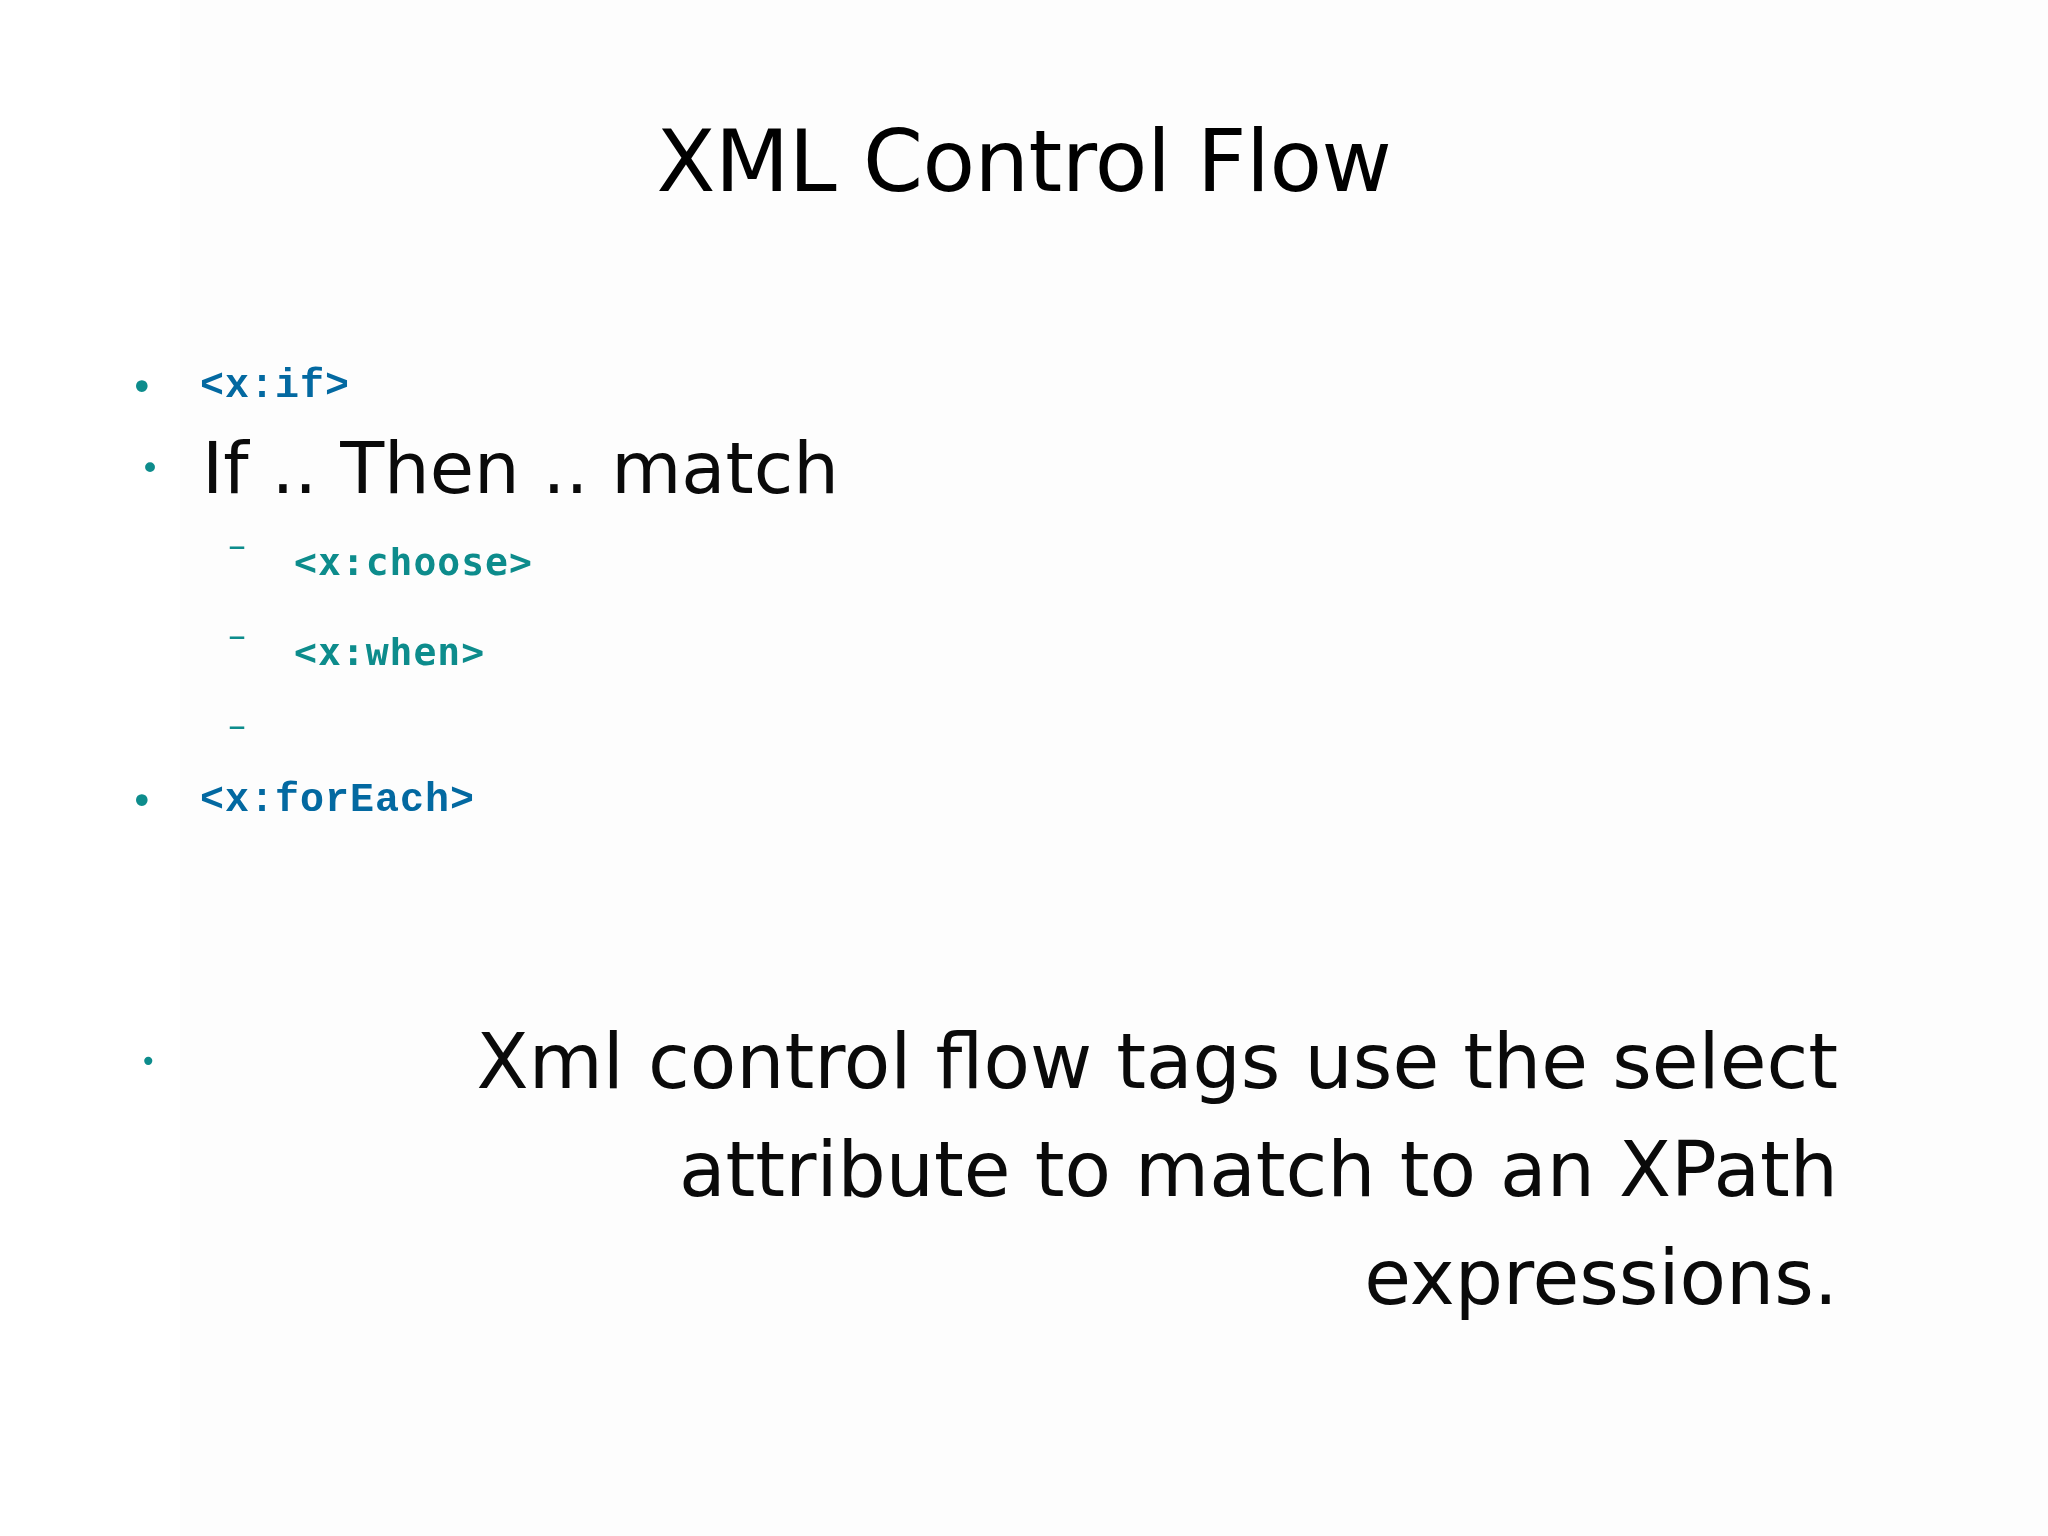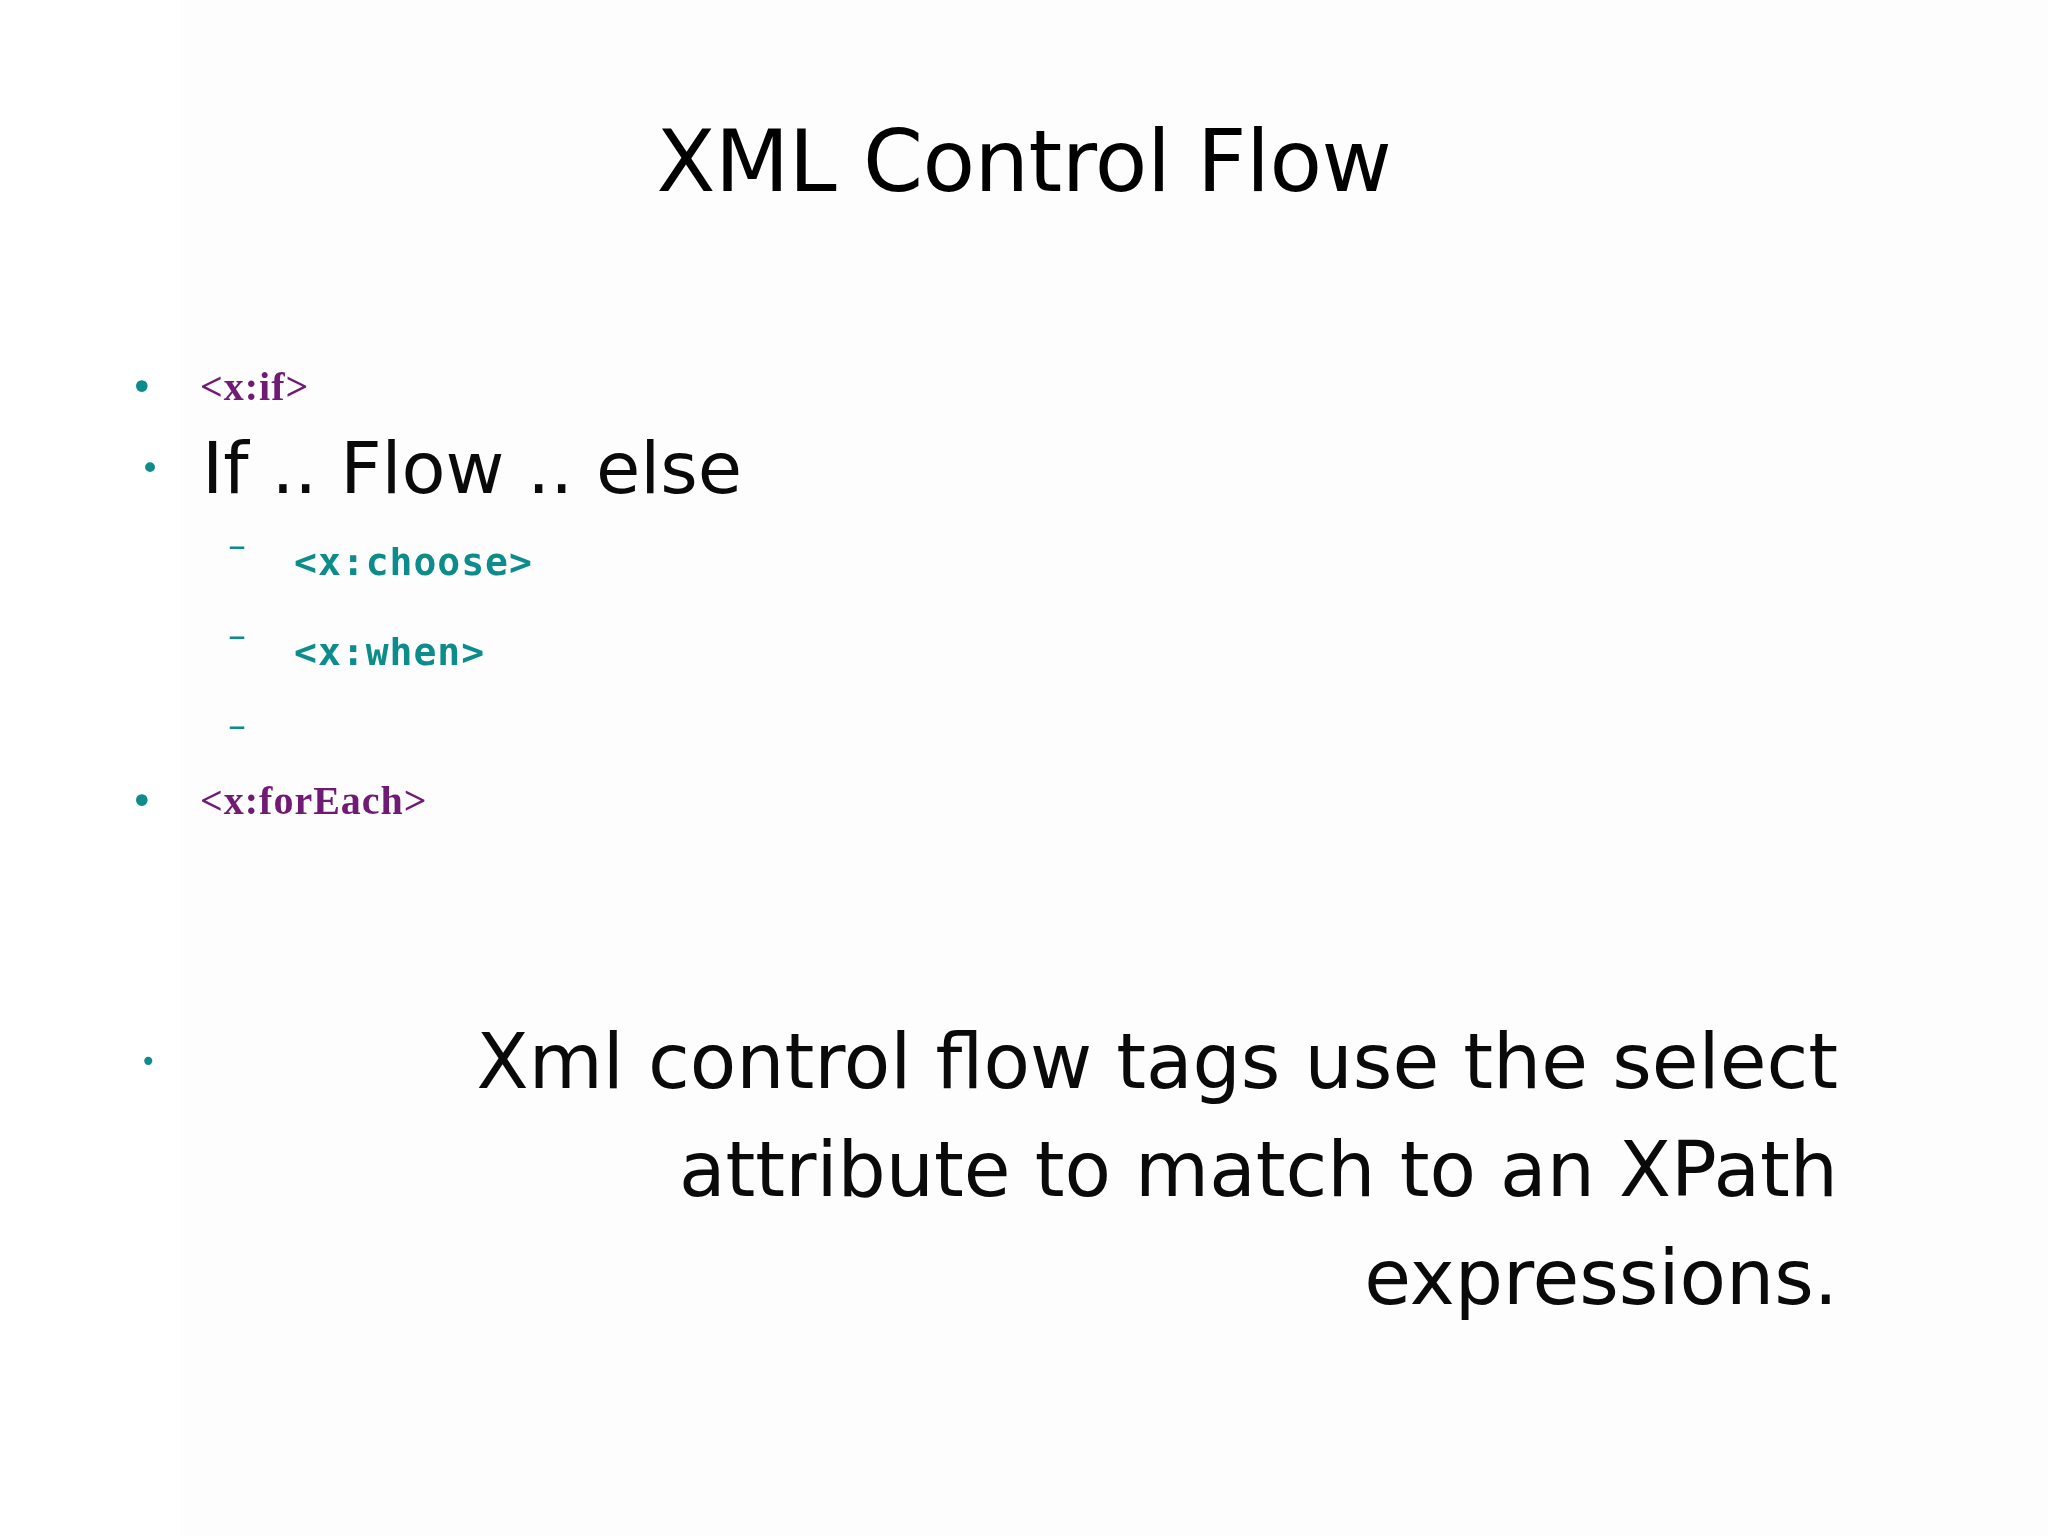--- a/index.html
+++ b/index.html
@@ -60,25 +60,25 @@
   }
   .lvl1-code .marker {
     flex: 0 0 auto;
     width: 70px;
     color: #0d8c8c;
     font-size: 40px;
     line-height: 54px;
     text-align: left;
   }
   .lvl1-code .text {
-    font-family: Liberation Serif, serif;
+    font-family: Liberation Mono, monospace;
     font-weight: bold;
     font-size: 40px;
     line-height: 54px;
-    color: #701a75;
+    color: #0369a1;
     letter-spacing: 1px;
   }
 
   
   .lvl1-big {
     padding-left: 140px;
     margin-bottom: 6px;
   }
   .lvl1-big .marker {
     flex: 0 0 auto;
@@ -153,21 +153,21 @@
 
   <div class="body-area">
 
     <div class="bullet-row lvl1-code">
       <span class="marker">•</span>
       <span class="text">&lt;x:if&gt;</span>
     </div>
 
     <div class="bullet-row lvl1-big">
       <span class="marker">•</span>
-      <span class="text">If .. Flow .. else</span>
+      <span class="text">If .. Then .. match</span>
     </div>
 
     <div class="bullet-row lvl2-code">
       <span class="marker">–</span>
       <span class="text">&lt;x:choose&gt;</span>
     </div>
 
     <div class="bullet-row lvl2-code">
       <span class="marker">–</span>
       <span class="text">&lt;x:when&gt;</span>

